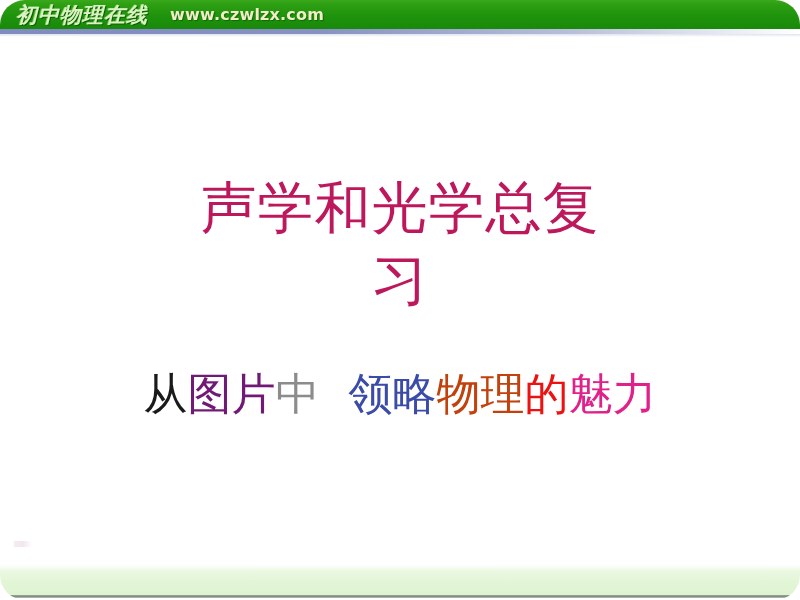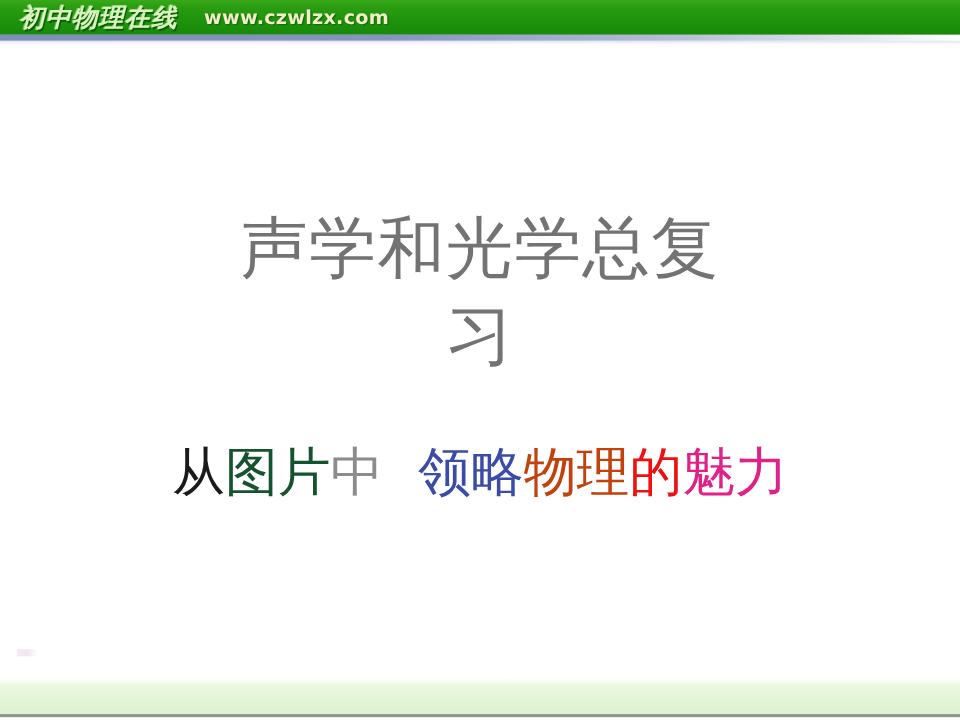--- a/index.html
+++ b/index.html
@@ -14,20 +14,21 @@
     overflow: hidden;
     font-family: "DejaVu Sans", "Liberation Sans", sans-serif;
   }
 
   #slide {
     position: relative;
     width: 800px;
     height: 600px;
     background: #ffffff;
     overflow: hidden;
+    border-radius: 25px;
   }
 
   
   #banner {
     position: absolute;
     left: 0;
     top: 0;
     width: 800px;
     height: 29px;
     background: linear-gradient(to bottom,
@@ -170,25 +171,25 @@
 <div id="slide" style="background: rgb(255, 255, 255);">
 
   <div id="banner">
     <div id="banner-logo" style="color: rgb(217, 242, 192);">初中物理在线</div>
     <div id="banner-url" style="color: rgb(242, 236, 200);">www.czwlzx.com</div>
   </div>
   <div id="banner-rule"></div>
   <div id="banner-rule-fade"></div>
 
   <div id="title-block">
-    <div id="main-title" style="color: #737373;">声学和光学总复习</div>
+    <div id="main-title" style="color: #be185d;">声学和光学总复习</div>
   </div>
 
   <div id="subtitle">
-    <span style="color: rgb(26, 26, 26);">从</span><span style="color: #14532d;">图片</span><span style="color: rgb(140, 140, 140);">中</span><span style="color: rgb(59, 75, 168); margin-left: 29px;">领略</span><span style="color: #c2410c;">物理</span><span style="color: rgb(238, 17, 17);">的</span><span style="color: rgb(224, 33, 138);">魅力</span>
+    <span style="color: rgb(26, 26, 26);">从</span><span style="color: #701a75;">图片</span><span style="color: rgb(140, 140, 140);">中</span><span style="color: rgb(59, 75, 168); margin-left: 29px;">领略</span><span style="color: #c2410c;">物理</span><span style="color: rgb(238, 17, 17);">的</span><span style="color: rgb(224, 33, 138);">魅力</span>
   </div>
 
   <div id="artifact-mark"></div>
   <div id="footer-band"></div>
   <div id="footer-rule"></div>
   <div id="footer-edge"></div>
 
 </div>
 
 </body></html>

